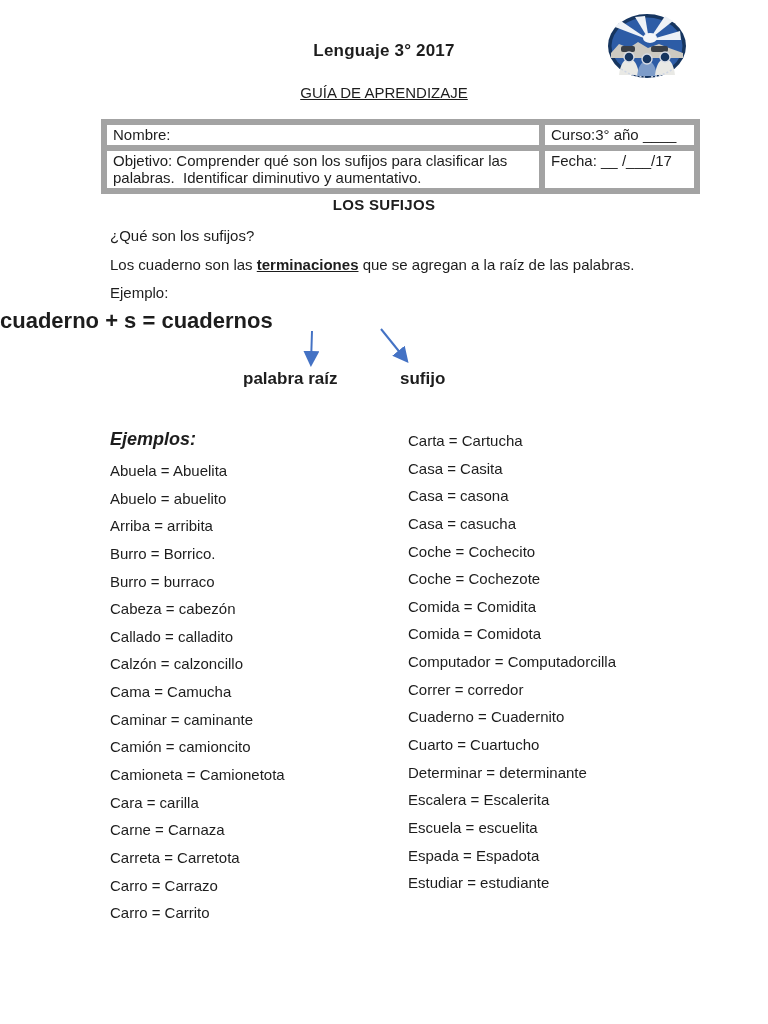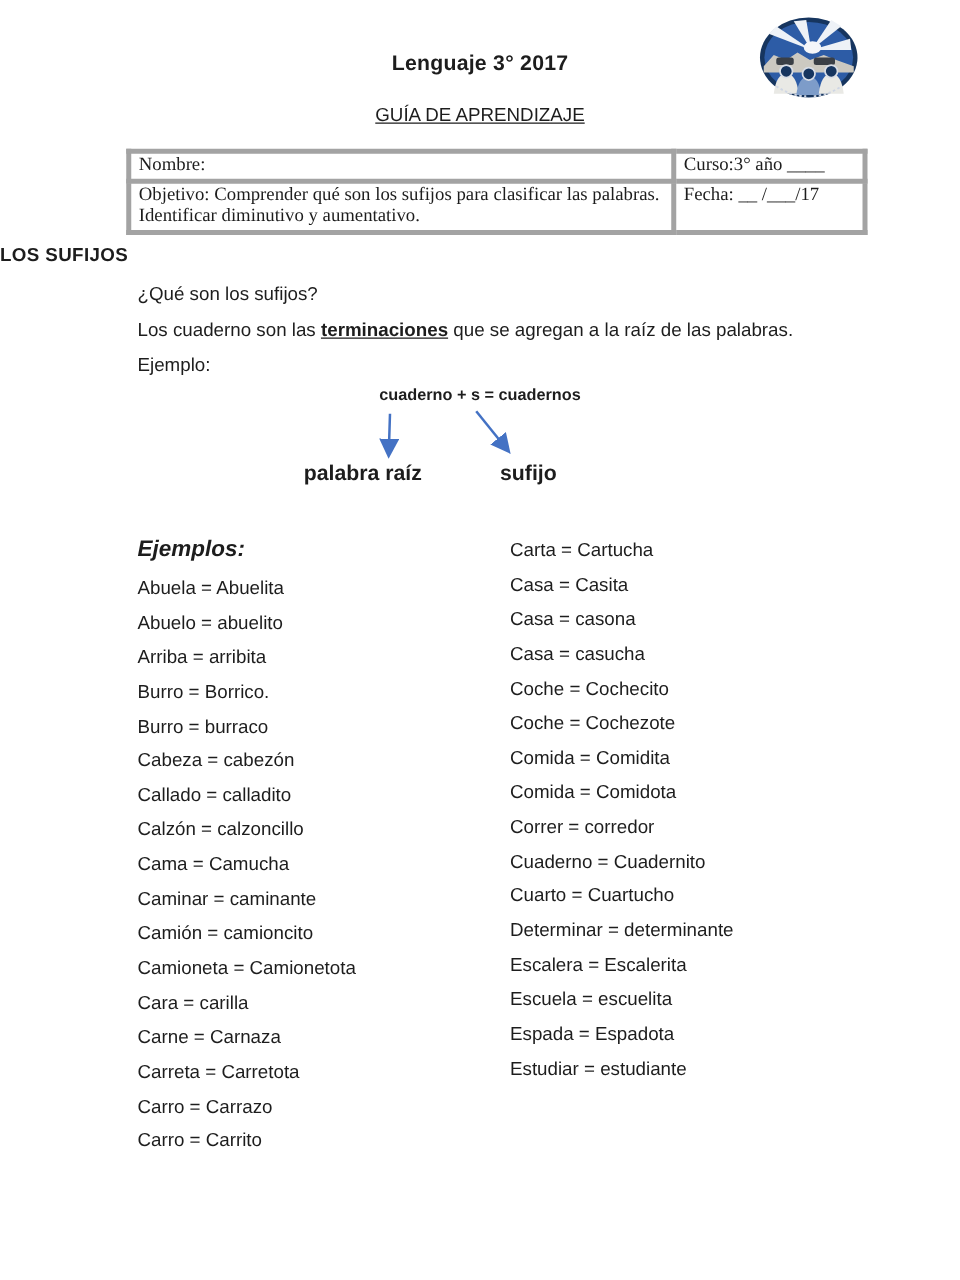--- a/index.html
+++ b/index.html
@@ -16,38 +16,37 @@
   .doc-subtitle{
     position:absolute;top:84px;left:0;width:768px;text-align:center;
     font-size:15px;font-weight:normal;
   }
   .doc-subtitle .u{text-decoration:underline;}
   table.info-table{
     position:absolute;left:101px;top:119px;border-collapse:collapse;
     font-size:15px;line-height:17.5px;
   }
   table.info-table td{
-    border:4px solid #a3a3a3;padding:1px 5px 1px 6px;vertical-align:top;
+    border:6px solid #a3a3a3;padding:1px 5px 1px 6px;vertical-align:top;
     white-space:pre-wrap;
-    font-family:Liberation Serif, serif;
   }
   td.c1{width:421px;}
   td.c2{width:138px;}
   .section-title{
-    position:absolute;top:196px;left:0;width:768px;
+    position:absolute;top:196px;left:0;width:768px;text-align:center;
     font-size:15px;font-weight:bold;letter-spacing:.3px;
   }
   .para{position:absolute;left:110px;font-size:15px;}
   .q{top:227px;}
   .def{top:256px;}
   .hl{font-weight:bold;text-decoration:underline;}
   .ex-label{top:284px;}
   .equation{
-    position:absolute;top:308px;left:0;width:768px;text-align:center;
-    font-size:13px;font-weight:bold;
+    position:absolute;top:308px;left:0;width:768px;text-align:left;
+    font-size:22px;font-weight:bold;
   }
   .arrows{position:absolute;left:0;top:327px;width:768px;height:46px;}
   .diagram-label{position:absolute;top:369px;font-size:17px;font-weight:bold;}
   .root-label{left:243px;}
   .suffix-label{left:400px;}
   .examples-heading{
     position:absolute;left:110px;top:429px;font-size:18px;font-weight:bold;font-style:italic;
   }
   .ex-list{position:absolute;font-size:15px;}
   .ex-list .list-item{height:27.65px;line-height:27.65px;white-space:nowrap;}
@@ -149,20 +148,21 @@
     </div>
   <div class="ex-list right">
       <div class="list-item">Carta = Cartucha</div>
       <div class="list-item">Casa = Casita</div>
       <div class="list-item">Casa = casona</div>
       <div class="list-item">Casa = casucha</div>
       <div class="list-item">Coche = Cochecito</div>
       <div class="list-item">Coche = Cochezote</div>
       <div class="list-item">Comida = Comidita</div>
       <div class="list-item">Comida = Comidota</div>
+      <div class="list-item">Computador = Computadorcilla</div>
       <div class="list-item">Correr = corredor</div>
       <div class="list-item">Cuaderno = Cuadernito</div>
       <div class="list-item">Cuarto = Cuartucho</div>
       <div class="list-item">Determinar = determinante</div>
       <div class="list-item">Escalera = Escalerita</div>
       <div class="list-item">Escuela = escuelita</div>
       <div class="list-item">Espada = Espadota</div>
       <div class="list-item">Estudiar = estudiante</div>
     </div>
 

